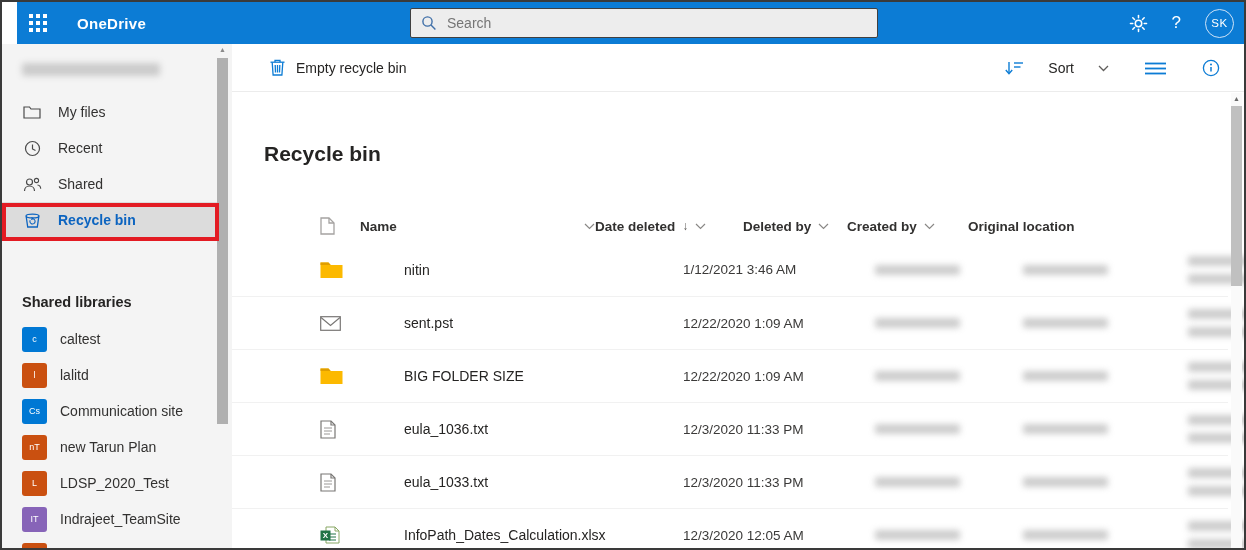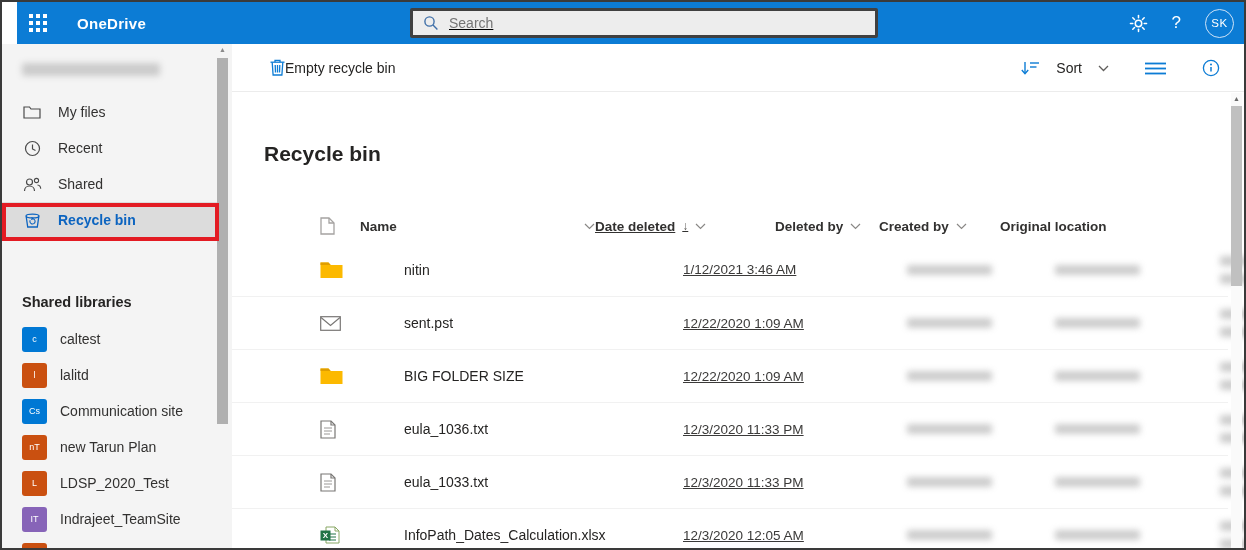--- a/index.html
+++ b/index.html
@@ -8,21 +8,21 @@
   .screen { position:relative; width:1246px; height:550px; overflow:hidden;
     border:2px solid #3a3a3a; background:#fff; }
 
   
   .topbar { position:absolute; left:2px; top:0; right:0; height:42px; background:#0c7cd5; display:flex; align-items:center;margin-left:13px; }
   .waffle { width:42px; height:42px; display:grid; place-items:center; cursor:pointer; }
   .waffle .dots { display:grid; grid-template-columns:repeat(3,4px); grid-template-rows:repeat(3,4px); gap:3px; }
   .waffle .dots i { background:#fff; width:4px; height:4px; display:block; }
   .brand { color:#fff; font-size:15px; font-weight:bold; letter-spacing:.3px; margin-left:18px; }
   .searchbox { position:absolute; left:393px; top:6px; width:468px; height:30px; background:#ededed;
-    border:3px solid #404040; border-radius:2px; display:flex; align-items:center; padding:0 10px;text-decoration:underline; }
+    border:1px solid #404040; border-radius:2px; display:flex; align-items:center; padding:0 10px; }
   .searchbox input { border:none; outline:none; background:transparent; font-size:14px; color:#333;
     margin-left:10px; width:100%; font-family:"Liberation Sans",sans-serif; }
   .top-actions { position:absolute; right:10px; top:0; height:42px; display:flex; align-items:center; gap:24px; }
   .help-glyph { color:#fff; font-size:17px; cursor:pointer; font-weight:400; }
   .avatar { width:29px; height:29px; border-radius:50%; border:1.5px solid #cfe3f7; color:#fff;
     font-size:11.5px; display:grid; place-items:center; cursor:pointer; letter-spacing:.5px; }
 
   
   .sidebar { position:absolute; left:0; top:42px; bottom:0; width:230px; background:#f4f4f4; overflow:hidden; }
   .redacted { background:#9b9b9b; opacity:.45; filter:blur(3px); border-radius:2px; }
@@ -42,37 +42,37 @@
     place-items:center; flex:none; }
   
   .side-scroll { position:absolute; right:4px; top:0; width:11px; height:100%; }
   .side-scroll .arrow { position:absolute; top:2px; left:0; width:11px; text-align:center; color:#8a8a8a; font-size:7px; }
   .side-scroll .thumb { position:absolute; top:14px; left:0; width:11px; height:366px; background:#b0b0b0; }
 
   
   .main { position:absolute; left:230px; top:42px; right:0; bottom:0; background:#fff; overflow:hidden; }
   .toolbar { position:absolute; left:0; top:0; right:0; height:48px; border-bottom:1px solid #ececec;
     display:flex; align-items:center; }
-  .empty-btn { display:flex; align-items:center; margin-left:38px; background:none; border:none;
+  .empty-btn { display:flex; align-items:center; gap:11px; margin-left:38px; background:none; border:none;
     cursor:pointer; font-size:14px; color:#252423; font-family:"Liberation Sans",sans-serif; }
   .toolbar-right { position:absolute; right:24px; top:0; height:48px; display:flex; align-items:center; gap:36px; }
-  .sort-btn { display:flex; align-items:center; gap:16px; background:none; border:none; cursor:pointer;
+  .sort-btn { display:flex; align-items:center; gap:24px; background:none; border:none; cursor:pointer;
     font-size:14px; color:#252423; font-family:"Liberation Sans",sans-serif; }
   .icon-btn { background:none; border:none; cursor:pointer; display:grid; place-items:center; }
 
   .page-title { position:absolute; left:32px; top:98px; font-size:21px; font-weight:600; color:#252423; }
 
   
   .table { position:absolute; left:0; top:165px; right:16px; bottom:0; }
   .thead, .row { display:flex; align-items:center; padding-left:32px; }
   .thead { height:34px; font-size:13.5px; font-weight:bold; color:#323130; }
   .thead .hcell { display:flex; align-items:center; gap:7px; }
   .c-ficon { width:40px; margin-left:56px; flex:none; display:flex; align-items:center; }
   .c-name  { width:235px; flex:none;justify-content:space-between; }
-  .c-date  { width:180px; flex:none;text-decoration:underline; }
+  .c-date  { width:148px; flex:none; }
   .c-delby { width:104px; flex:none; }
   .c-creby { width:121px; flex:none; }
   .c-loc   { flex:1; }
   .row { height:53px; border-top:1px solid #f1f1f1; cursor:pointer;gap:44px; }
   .row:first-child { border-top:none; }
   .rows .row:first-child { border-top:none; }
   .name-text { font-size:14px; color:#252423; }
   .date-text { font-size:13.5px; color:#3b3a39; }
   .blurbar { display:inline-block; background:#9b9b9b; opacity:.5; filter:blur(3px); border-radius:2px; height:10px; }
   .w85 { width:85px; } .w210 { width:212px; } .w65 { width:66px; }

